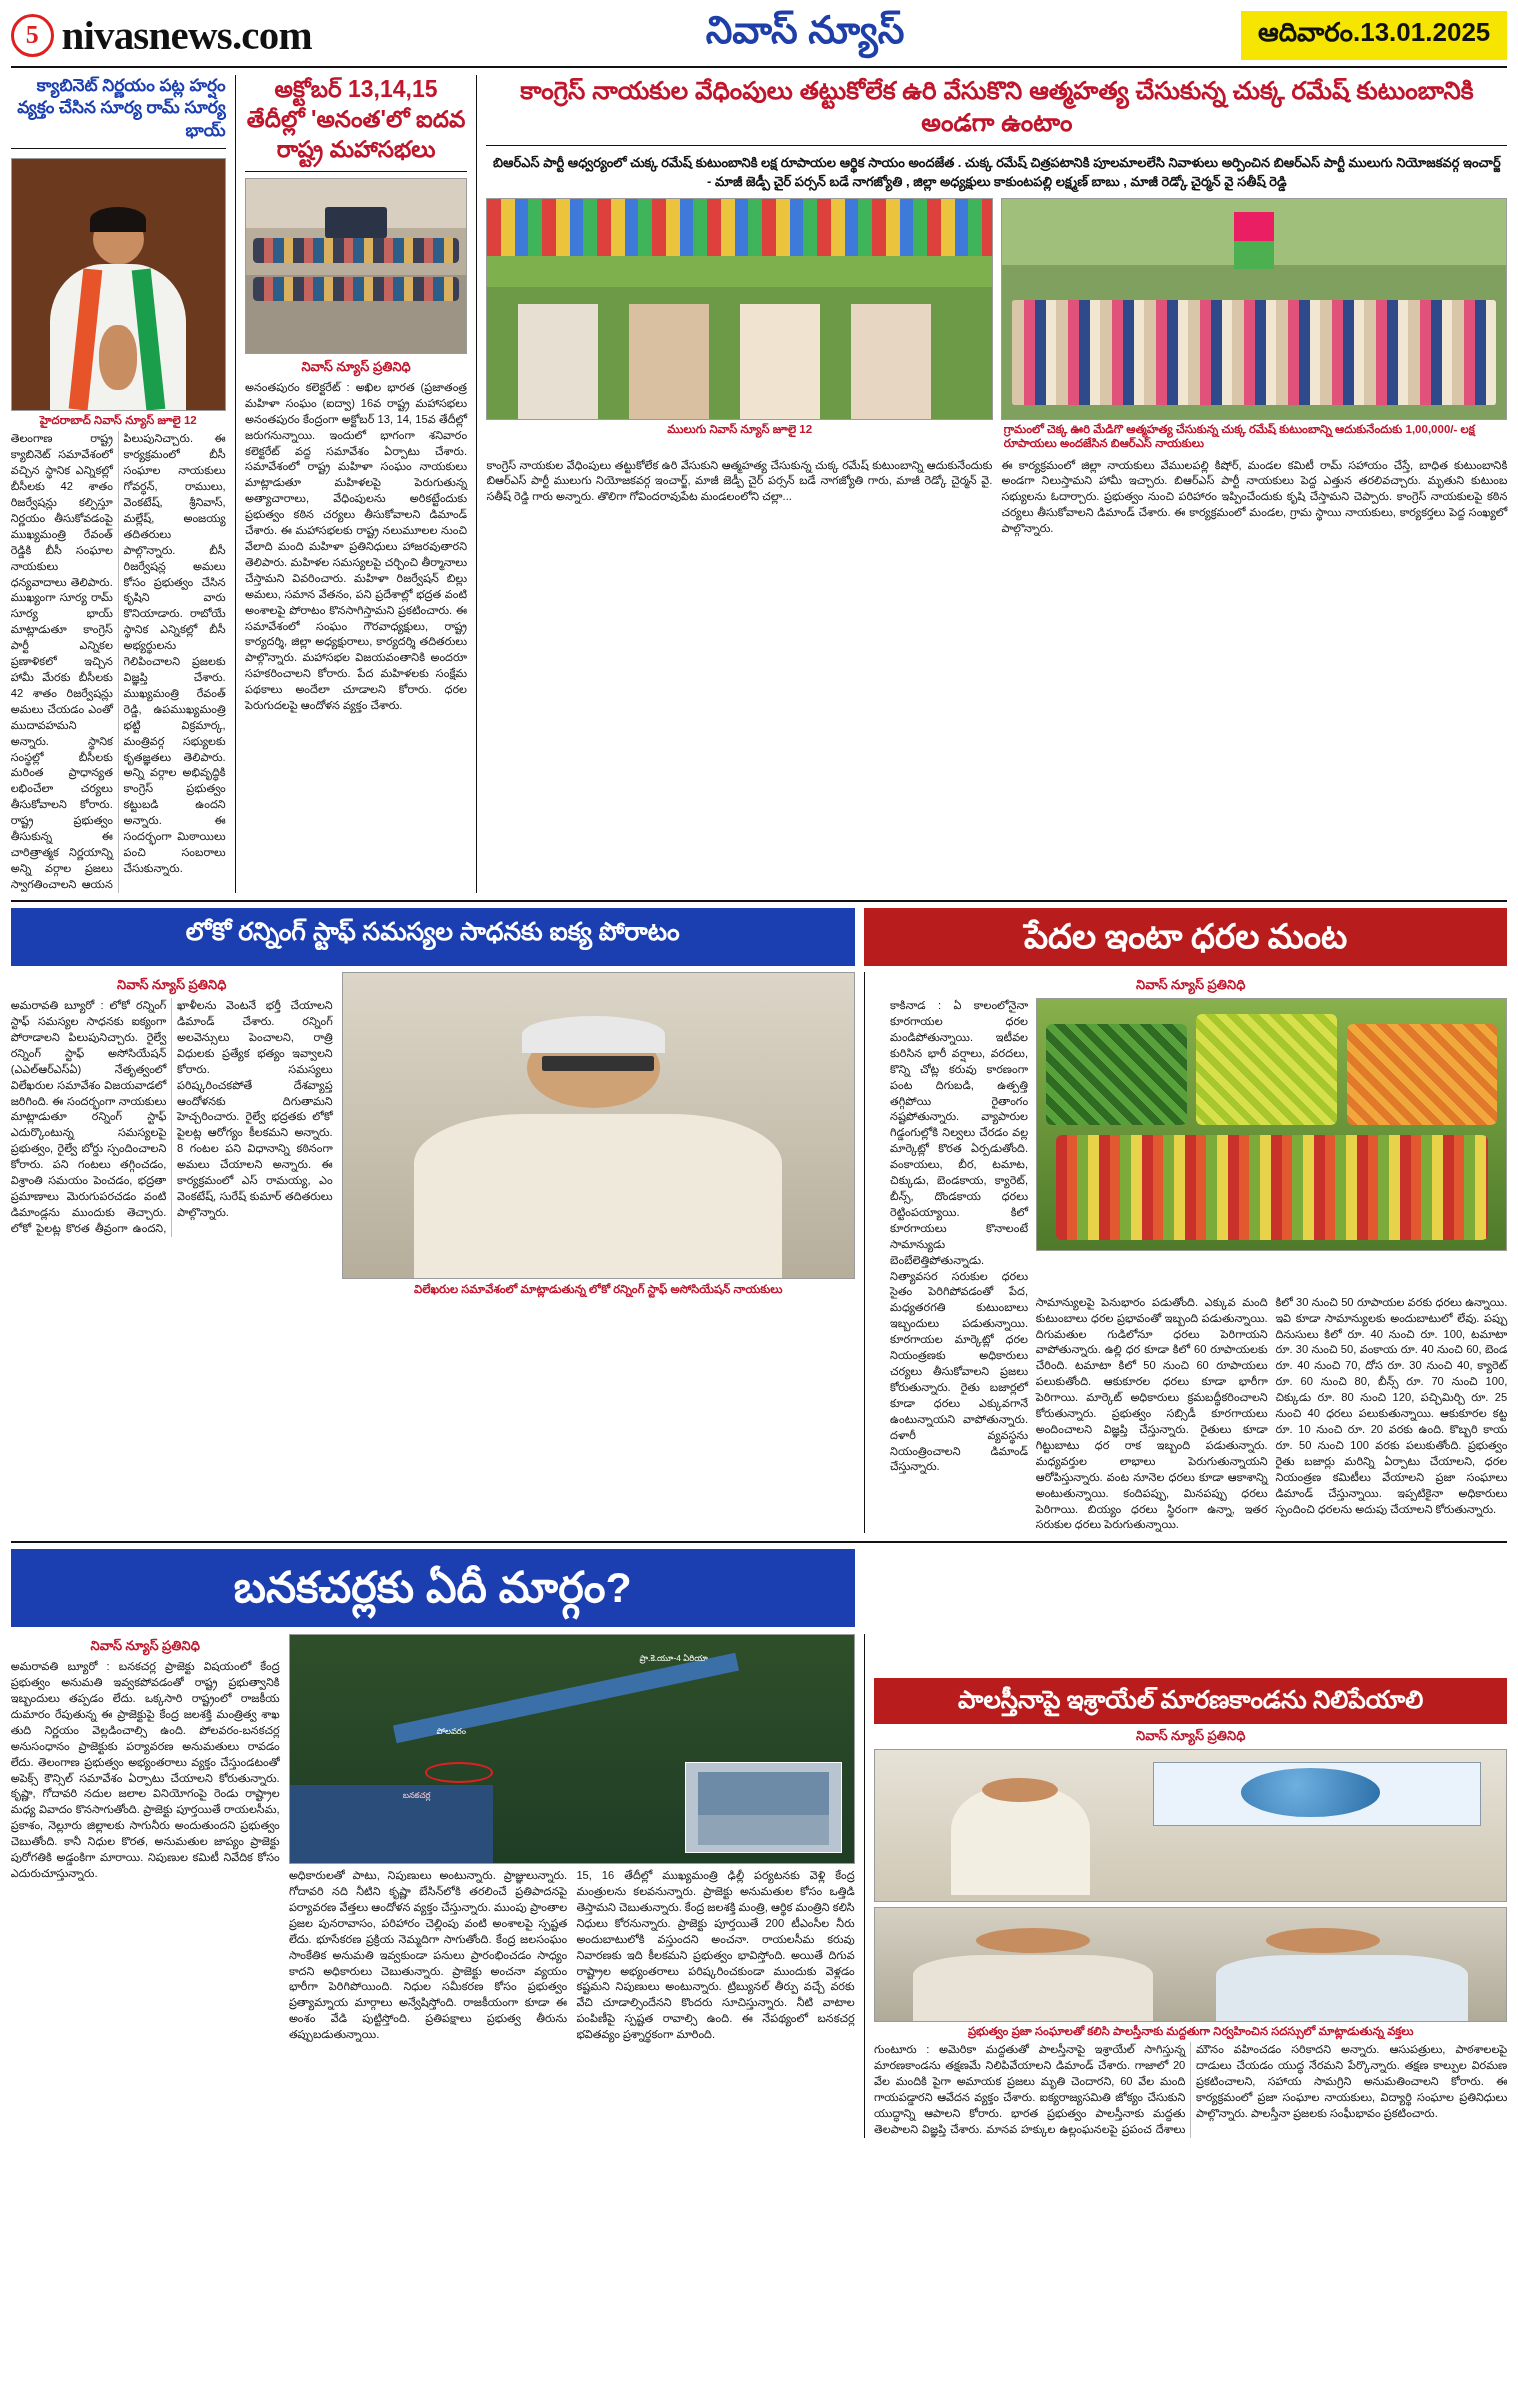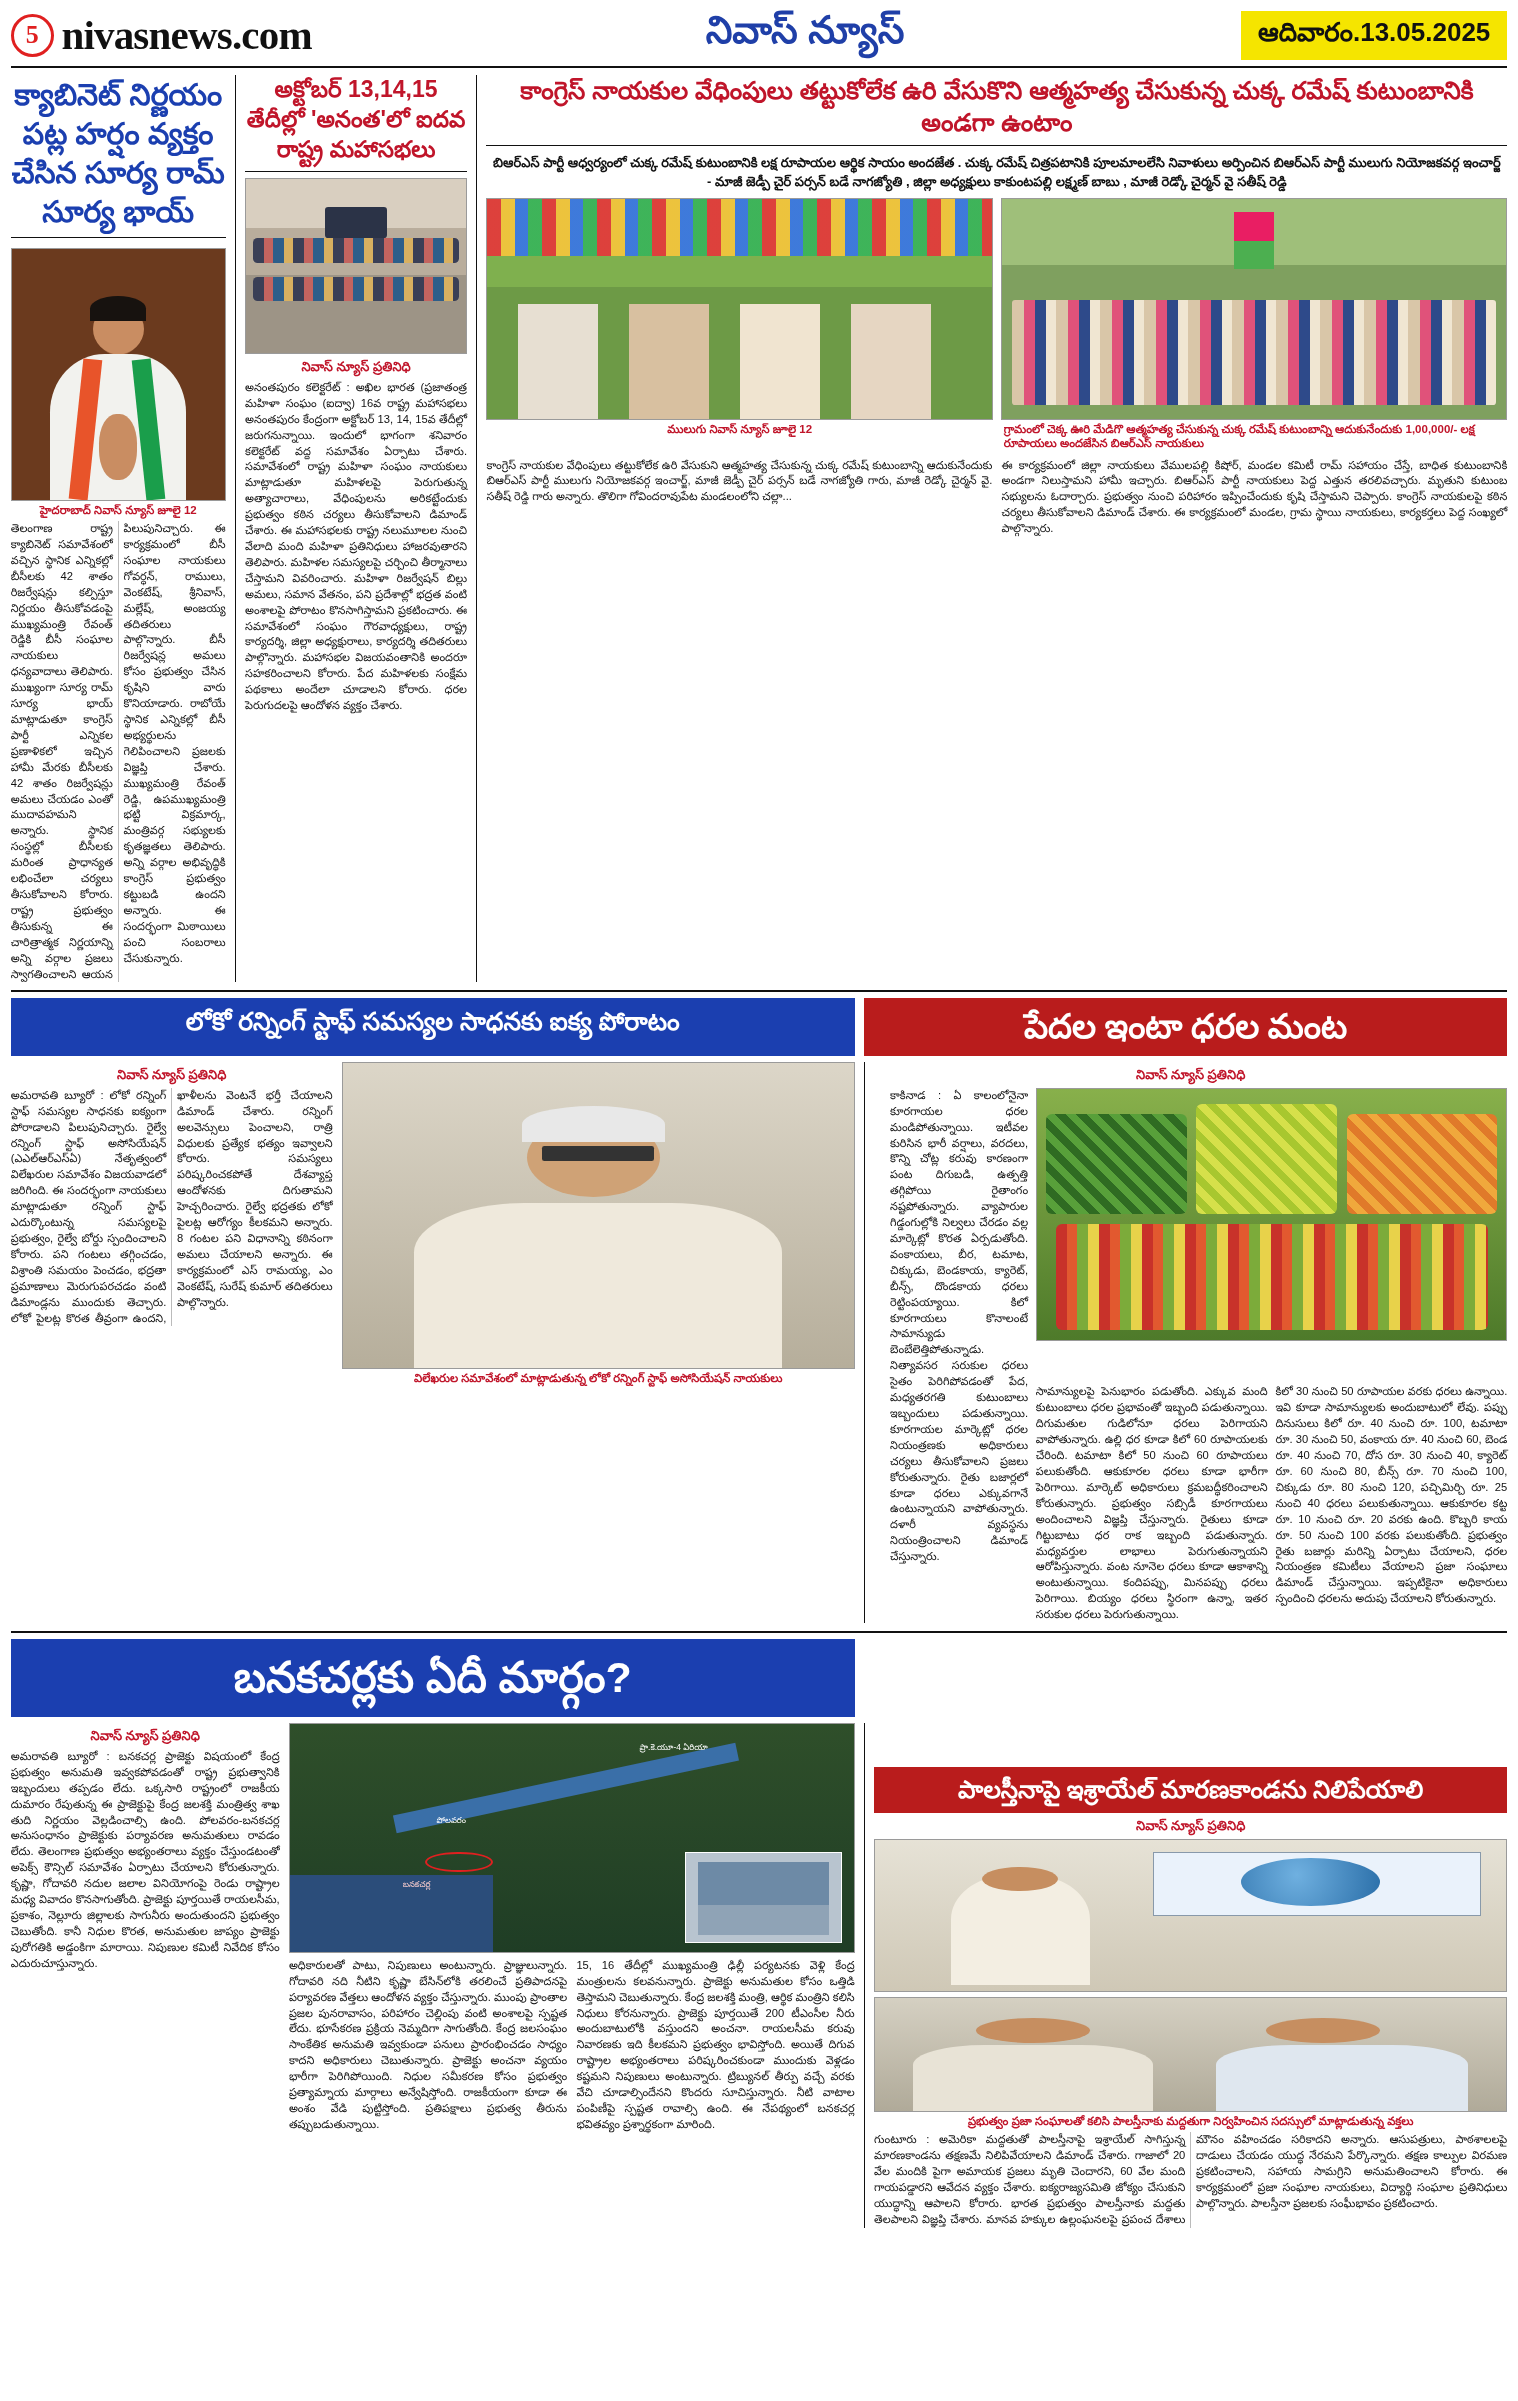--- a/index.html
+++ b/index.html
@@ -77,22 +77,22 @@
     font-size: 25px;
     font-weight: bold;
     padding: 7.7px 4.6px;
     line-height: 1.25;
   }
   .band.red { background: #b91c1c; font-family: Liberation Serif, serif; }
   .band.huge { font-size: 43px; padding: 12.3px 4.6px; }
   .headline-blue {
     color: #1b3fb0;
     font-weight: bold;
-    font-size: 30px;
-    text-align: center;
+    font-size: 17px;
+    text-align: right;
     line-height: 1.3;
   }
   .headline-red {
     color: #c0152a;
     font-weight: bold;
     font-size: 23px;
     text-align: center;
     line-height: 1.3;
   }
   .byline {
@@ -224,21 +224,21 @@
 
   <div class="masthead">
     <div class="mast-left">
       <div class="mast-logo">5</div>
       <div class="mast-site">nivasnews.com</div>
     </div>
     <div class="mast-center">
       <div class="mast-title">నివాస్ న్యూస్</div>
     </div>
     <div class="mast-right">
-      <div class="mast-date">ఆదివారం.13.05.2025</div>
+      <div class="mast-date">ఆదివారం.13.01.2025</div>
     </div>
   </div>
 
   <div class="row" style="margin-top:7.7px;">
 
     <div class="col" style="width:215px;">
       <div class="headline-blue">క్యాబినెట్ నిర్ణయం పట్ల హర్షం వ్యక్తం చేసిన సూర్య రామ్ సూర్య భాయ్</div>
       <div class="rule"></div>
       <div class="photo p-man" style="height:253px;margin-top:3.1px;">
         <div class="shirt"></div>

